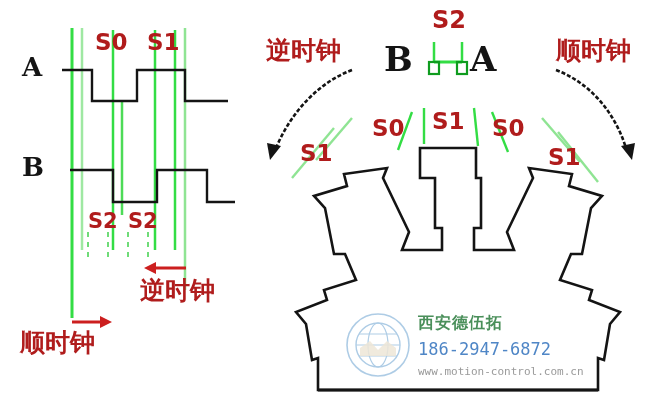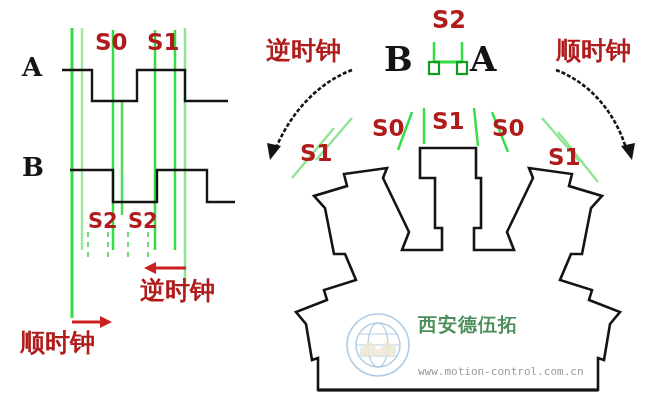--- a/index.html
+++ b/index.html
@@ -34,21 +34,21 @@
   }
   .lbl-black {
     color: #141414;
     font-family: "DejaVu Serif", serif;
     font-weight: bold;
   }
   .wm-cn {
     color: #4a8f5a;
     font-family: "DejaVu Sans", sans-serif;
     font-weight: bold;
-    font-size: 19px;
+    font-size: 16px;
     letter-spacing: 1px;
   }
   .wm-phone {
     color: #4f86c6;
     font-family: "DejaVu Sans Mono", monospace;
     font-size: 17px;
     letter-spacing: 0px;
   }
   .wm-url {
     color: #9a9a9a;
@@ -201,15 +201,16 @@
   <div class="lbl lbl-black" style="left:470px; top:42px; font-size:34px;">A</div>
   <div class="lbl lbl-red" style="left:432px; top:8px; font-size:24px;">S2</div>
 
   <div class="lbl lbl-red" style="left:300px; top:142px; font-size:23px;">S1</div>
   <div class="lbl lbl-red" style="left:372px; top:117px; font-size:23px;">S0</div>
   <div class="lbl lbl-red" style="left:432px; top:110px; font-size:23px;">S1</div>
   <div class="lbl lbl-red" style="left:492px; top:117px; font-size:23px;">S0</div>
   <div class="lbl lbl-red" style="left:548px; top:146px; font-size:23px;">S1</div>
 
   <div class="lbl wm-cn" style="left:418px; top:315px;">西安德伍拓</div>
+  <div class="lbl wm-phone" style="left:418px; top:341px;">186-2947-6872</div>
   <div class="lbl wm-url" style="left:418px; top:366px;">www.motion-control.com.cn</div>
 
 </div>
 
 </body></html>

